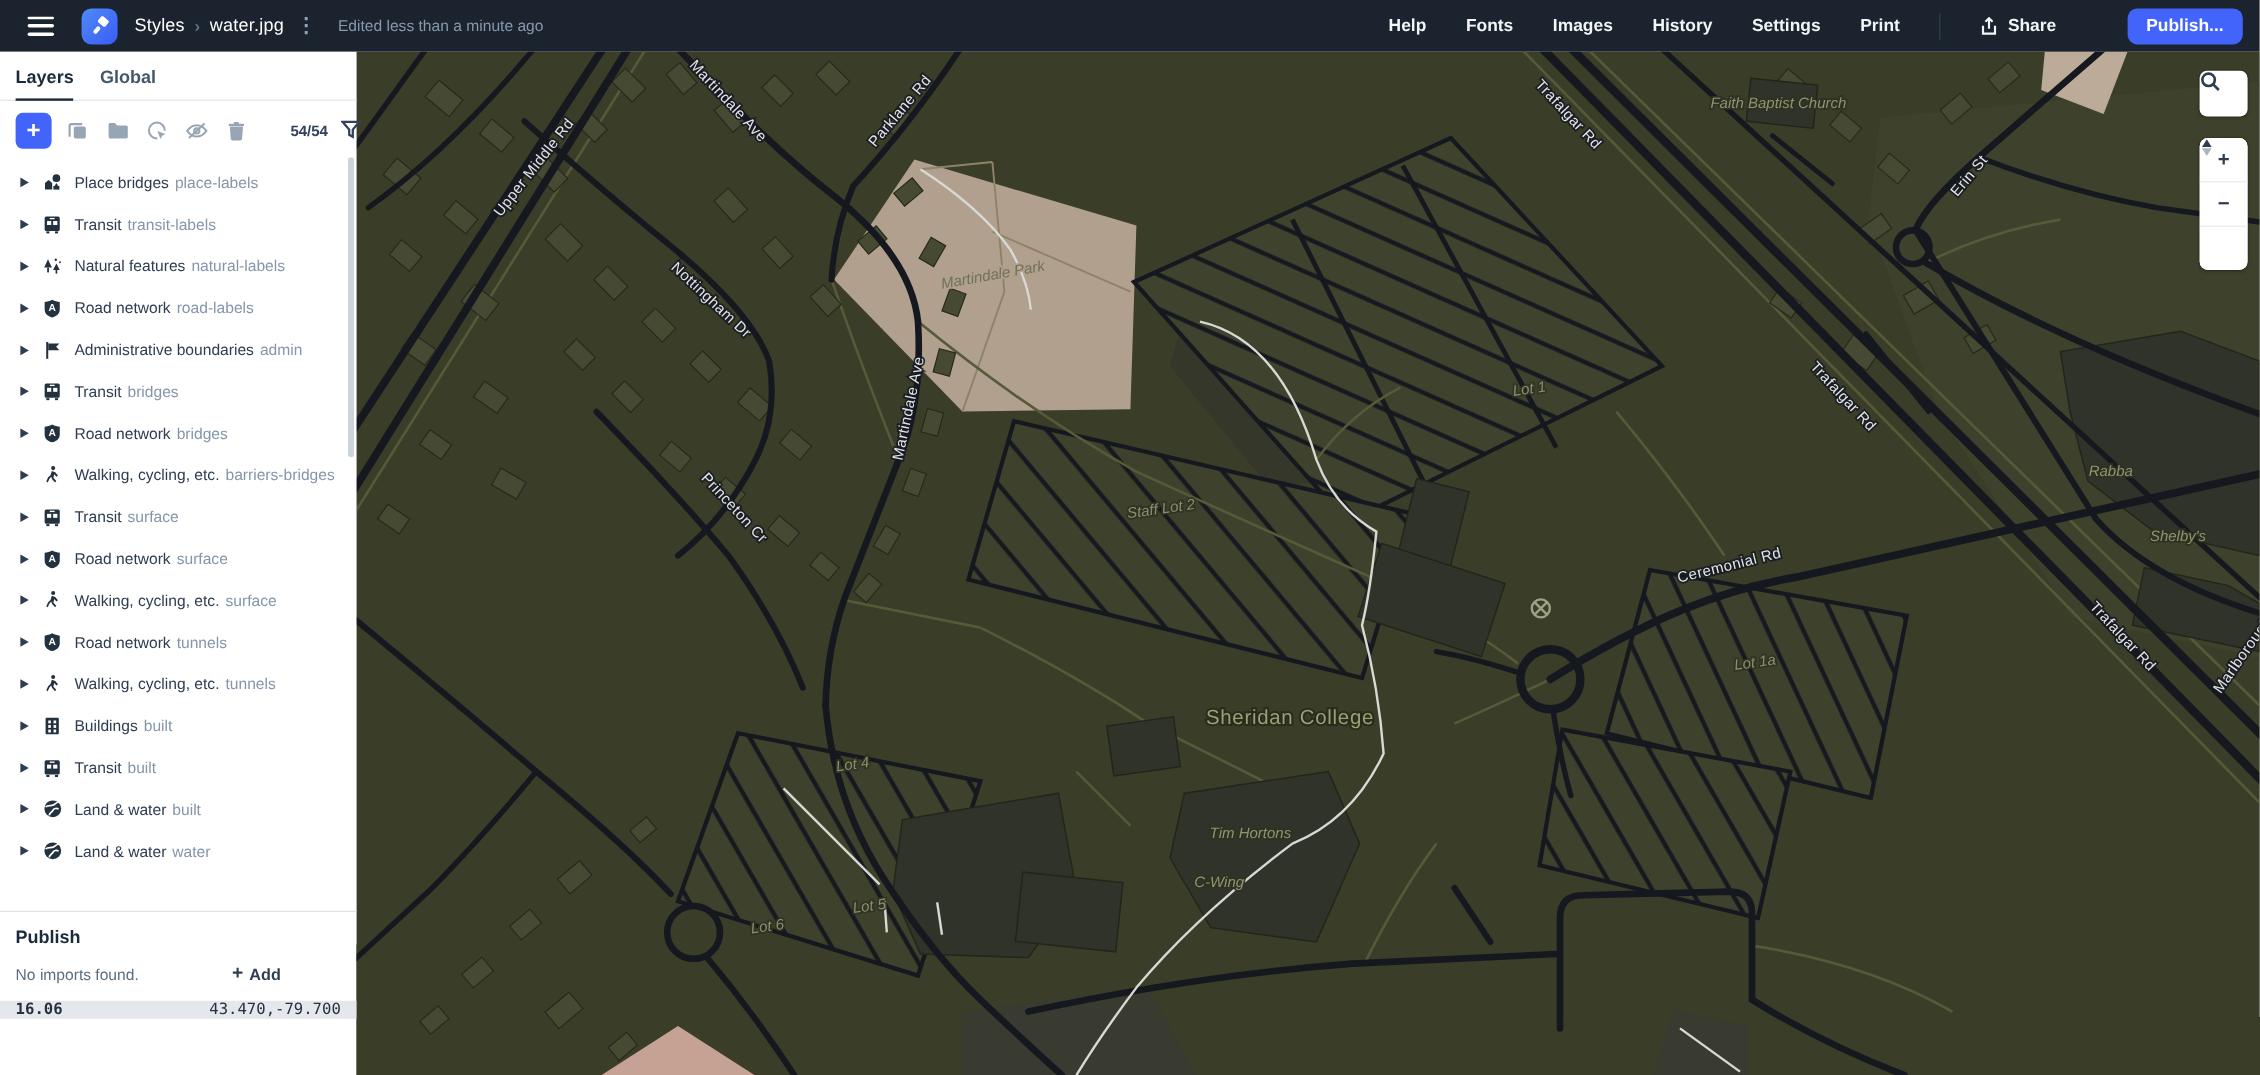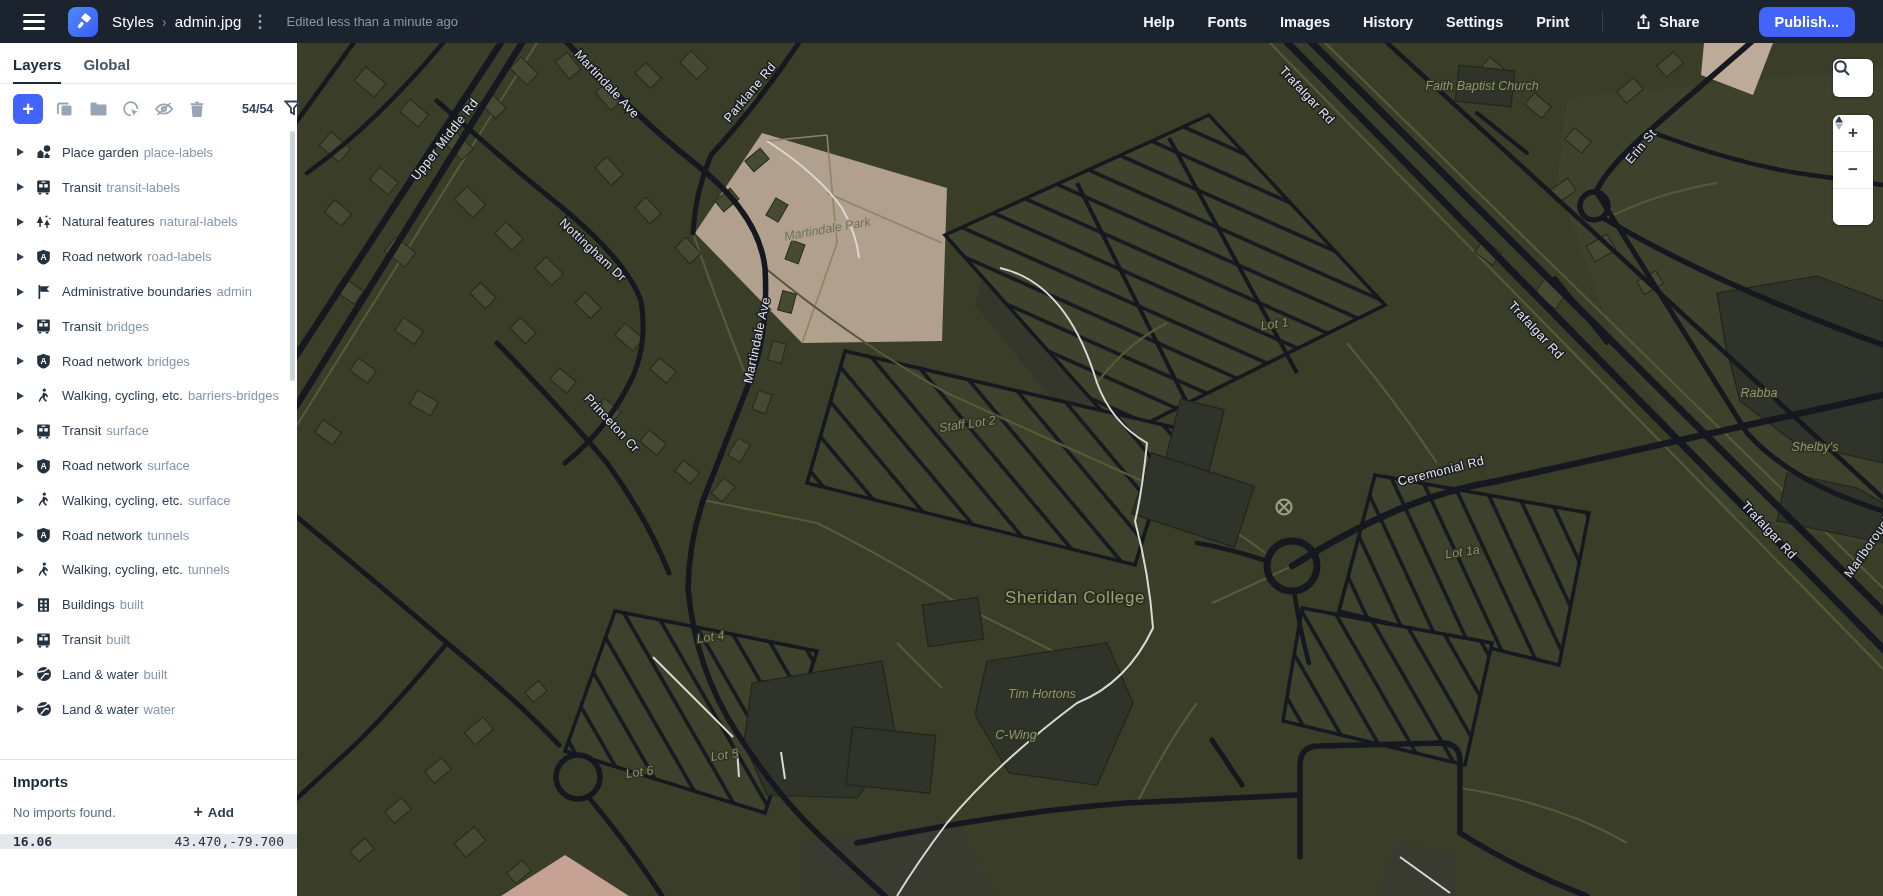--- a/index.html
+++ b/index.html
@@ -12,21 +12,21 @@
   .burger span{display:block;height:2.5px;background:#fff;border-radius:2px}
   .appicon{width:30px;height:30px;border-radius:8px;background:linear-gradient(135deg,#4f8af8,#3b5cf5);margin:0 14px;display:flex;align-items:center;justify-content:center}
   .crumb{color:#fff;font-weight:normal;font-size:15px;letter-spacing:.2px}
   .chev{color:#5f7186;font-size:14px;margin:0 8px;font-weight:bold}
   .kebab{color:#93a3b6;font-size:17px;font-weight:bold;margin:0 8px 0 10px;letter-spacing:0;cursor:pointer}
   .edited{color:#8798ac;font-size:13px;margin-left:10px}
   .hnav{margin-left:auto;display:flex;align-items:center;gap:33px}
   .hnav .hitem{color:#f3f6f9;font-size:14.5px;font-weight:bold;cursor:pointer;white-space:nowrap}
   .hsep{width:1px;height:22px;background:#33404e}
   .share{display:flex;gap:8px;color:#f3f6f9;font-size:14.5px;font-weight:bold;cursor:pointer}
-  .pub{background:#4264fb;color:#fff;font-size:14.5px;font-weight:bold;border:none;border-radius:8px;padding:7px 16px;margin-left:26px;margin-right:14px;cursor:pointer}
+  .pub{background:#4264fb;color:#fff;font-size:14.5px;font-weight:bold;border:none;border-radius:8px;padding:7px 16px;margin-left:26px;margin-right:0;cursor:pointer}
 
   
   .side{position:absolute;left:0;top:43px;width:297px;height:744px;background:#fff;z-index:20;display:flex;flex-direction:column}
   .tabs{display:flex;gap:22px;padding:13px 13px 0 13px;border-bottom:1px solid #e2e7ec;position:relative}
   .tab{font-size:15px;font-weight:bold;padding-bottom:9px;cursor:pointer}
   .tab.on{color:#1c2b3b;border-bottom:2px solid #1c2b3b;margin-bottom:-1px}
   .tab.off{color:#46576b}
   .tbar{display:flex;align-items:center;padding:9px 13px 6px 13px;gap:11px}
   .addbtn{width:30px;height:30px;border-radius:6px;background:#4264fb;color:#fff;border:none;font-size:20px;line-height:28px;font-weight:bold;cursor:pointer;flex:0 0 auto}
   .tico{width:22px;height:22px;color:#97a5b4;cursor:pointer;flex:0 0 auto;display:flex;align-items:center;justify-content:center}
@@ -75,21 +75,21 @@
   <div class="appicon">
     <svg width="17" height="17" viewBox="0 0 17 17">
         <g fill="#fff">
           <rect x="7.2" y="1.5" width="8" height="6.5" rx="1.4" transform="rotate(40 11 4.7)"></rect>
           <rect x="4" y="8.5" width="3.4" height="7" rx="1.6" transform="rotate(40 5.6 12)"></rect>
         </g>
       </svg>
   </div>
   <span class="crumb">Styles</span>
   <span class="chev">›</span>
-  <span class="crumb">admin.jpg</span>
+  <span class="crumb">water.jpg</span>
   <span class="kebab">⋮</span>
   <span class="edited">Edited less than a minute ago</span>
   <div class="hnav">
     <span class="hitem">Help</span>
     <span class="hitem">Fonts</span>
     <span class="hitem">Images</span>
     <span class="hitem">History</span>
     <span class="hitem">Settings</span>
     <span class="hitem">Print</span>
     <span class="hsep"></span>
@@ -156,21 +156,21 @@
   <div class="lrow">
     <span class="caret"></span>
     <span class="licon">
           <svg width="16" height="16" viewBox="0 0 16 16" fill="currentColor">
             <path d="M1.5 14V8.5L4.5 6l3 2.5V14z"></path>
             <circle cx="11" cy="4.5" r="3.2"></circle>
             <path d="M11 8.5 9.5 11h3z"></path>
             <rect x="8.5" y="11" width="5" height="3"></rect>
           </svg>
         </span>
-    <span class="lname">Place garden</span>
+    <span class="lname">Place bridges</span>
     <span class="lid">place-labels</span>
   </div>
 
   <div class="lrow">
     <span class="caret"></span>
     <span class="licon">
           <svg width="15" height="16" viewBox="0 0 15 16" fill="currentColor">
             <path d="M2.5 1.5h10a1.3 1.3 0 0 1 1.3 1.3v9.4a1.3 1.3 0 0 1-1.3 1.3h-10a1.3 1.3 0 0 1-1.3-1.3V2.8a1.3 1.3 0 0 1 1.3-1.3z"></path>
             <rect x="3.2" y="5.2" width="3.5" height="3.3" fill="#fff"></rect>
             <rect x="8.3" y="5.2" width="3.5" height="3.3" fill="#fff"></rect>
@@ -383,21 +383,21 @@
             <circle cx="8" cy="8" r="7"></circle>
             <path d="M2 6.5c2-1.8 4.5-.5 6.5-1.6C10.5 3.8 11 2.2 13 2.6" stroke="#fff" stroke-width="1.4" fill="none"></path>
             <path d="M5 13.5c.3-2.2 2.5-2.7 3.2-4.4.6-1.5 3-1.8 4.6-.8" stroke="#fff" stroke-width="1.4" fill="none"></path>
           </svg>
         </span>
     <span class="lname">Land &amp; water</span>
     <span class="lid">water</span>
   </div>
 </div>
   <div class="imports">
-    <div class="imph">Imports</div>
+    <div class="imph">Publish</div>
     <div class="improw">
       <span class="impempty">No imports found.</span>
       <span class="impadd">
           <span class="pl">+</span>
           <span>Add</span>
         </span>
     </div>
   </div>
   <div class="sbar">
     <span class="z">16.06</span>

